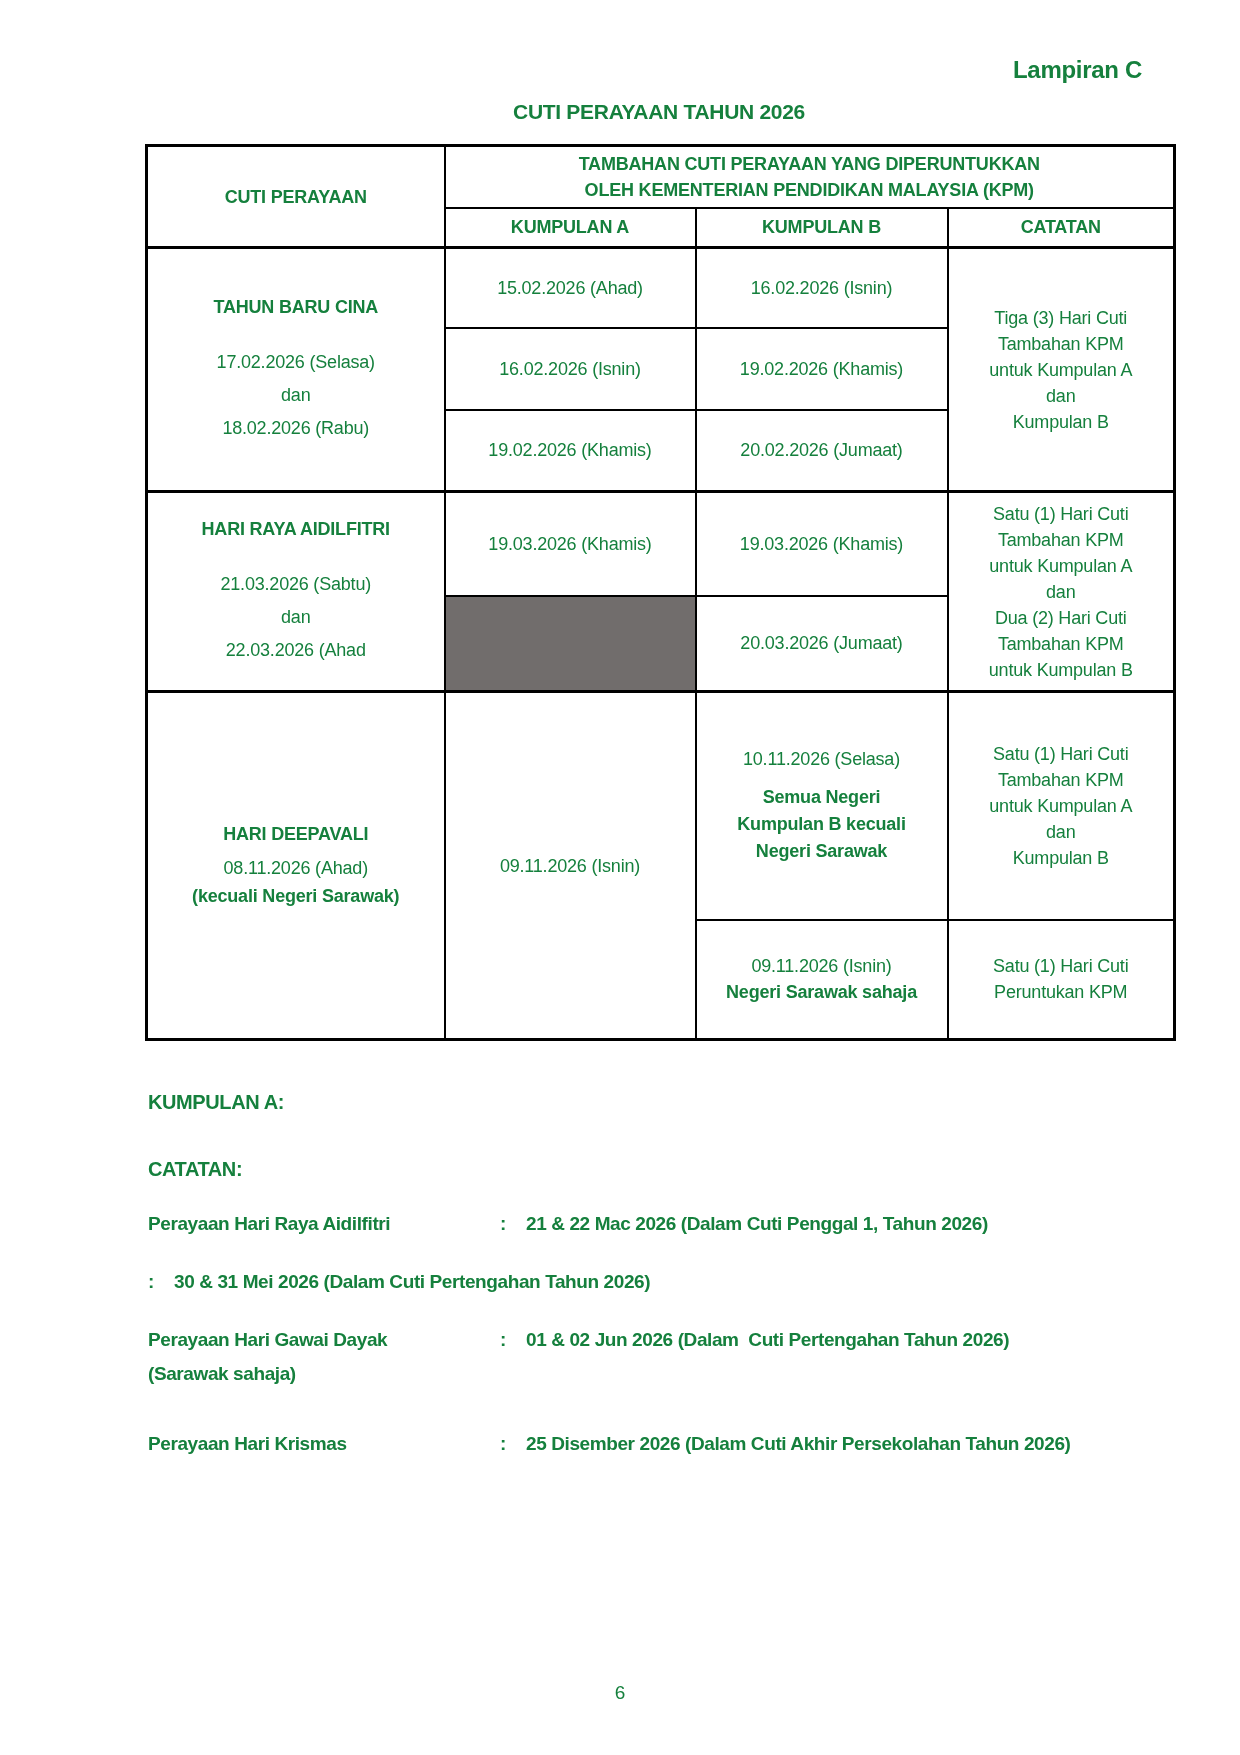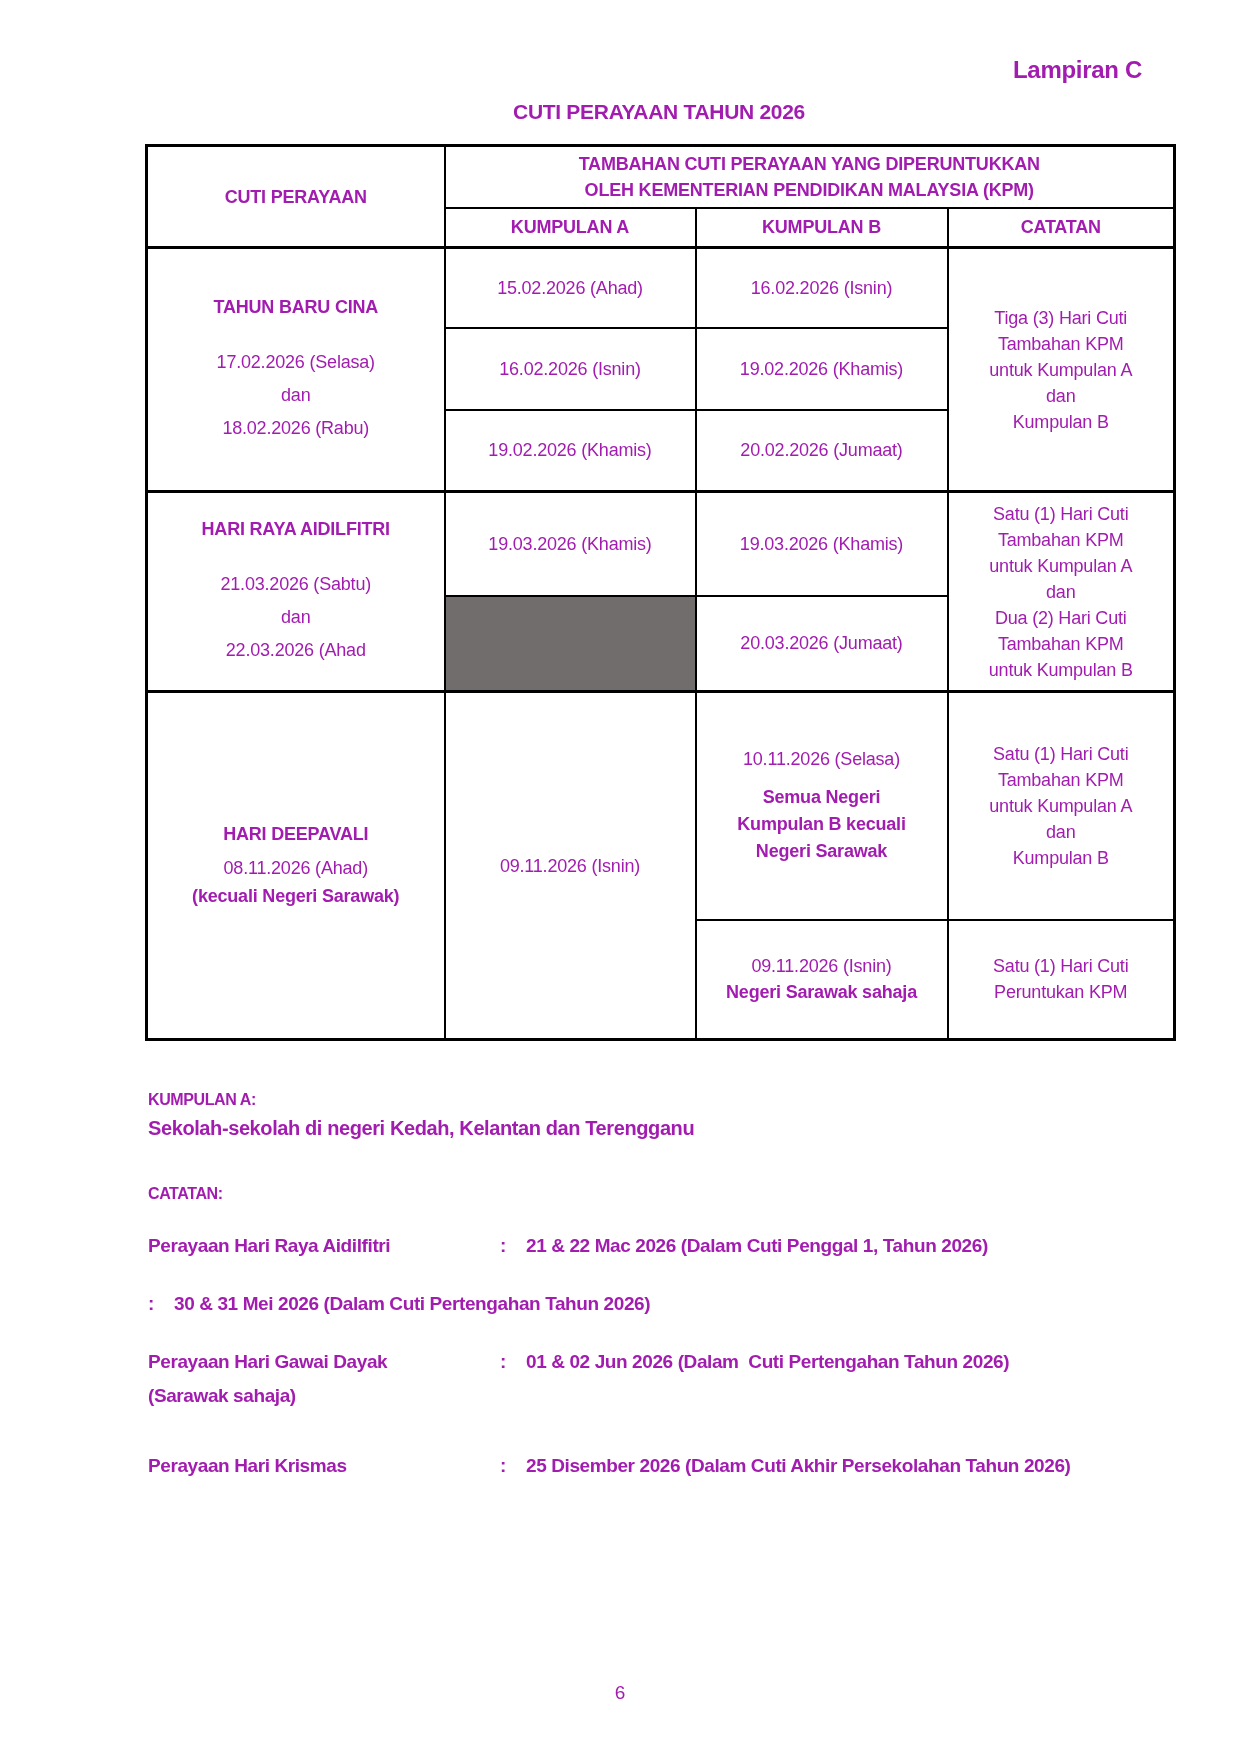--- a/index.html
+++ b/index.html
@@ -1,18 +1,18 @@
 <!DOCTYPE html>
 <html><head>
 <meta charset="utf-8">
 <style>
   html,body{margin:0;padding:0;background:#e8e8e8;}
   .page{
     width:1240px;height:1755px;background:#ffffff;position:relative;
-    margin:0 auto;overflow:hidden;color:#a21caf;
+    margin:0 auto;overflow:hidden;color:#15803d;
     font-family:"Liberation Sans","DejaVu Sans",sans-serif;
     letter-spacing:-0.2px;
   }
   .corner{
     padding:56px 98px 0 0;text-align:right;
     font-size:24px;font-weight:bold;letter-spacing:-0.3px;
   }
   .doc-title{
     width:1028px;margin:16px 0 0 145px;text-align:center;
     font-size:21px;font-weight:bold;letter-spacing:-0.3px;
@@ -39,21 +39,21 @@
   .prelines{white-space:pre-line;}
   .prewrap{white-space:pre-wrap;}
   .fest-name{font-weight:bold;display:block;}
   .fest-dates{display:block;margin-top:26px;line-height:33px;}
   .fest-note{font-weight:bold;display:block;line-height:30px;}
   td.lift{padding-bottom:90px;}
   td.blocked{background:#716D6C;}
   .cell-note-bold{font-weight:bold;display:block;margin-top:12px;line-height:27px;}
   .cell-date{display:block;}
   .bottom{margin:50px 0 0 148px;width:1026px;}
-  .sec-heading{font-size:16px;font-weight:bold;letter-spacing:-0.4px;}
+  .sec-heading{font-size:20px;font-weight:bold;letter-spacing:-0.4px;}
   .sec-body{
     font-size:20px;font-weight:bold;letter-spacing:-0.4px;
     margin-top:12px;line-height:38px;
   }
   .just{text-align:justify;}
   .kb{margin-top:28px;}
   .catatan{margin-top:44px;}
   .cat-items{margin-top:26px;}
   .cat-item{
     display:flex;align-items:flex-start;
@@ -170,21 +170,20 @@
       <td class="prelines">Satu (1) Hari Cuti
 Peruntukan KPM</td>
     </tr>
   </tbody>
     </table>
 
   <div class="bottom">
 
     <div>
       <div class="sec-heading">KUMPULAN A:</div>
-      <div class="sec-body" style="margin-top:6px;line-height:26px;">Sekolah-sekolah di negeri Kedah, Kelantan dan Terengganu</div>
     </div>
 
     <div class="kb">
     </div>
 
     <div class="catatan">
       <div class="sec-heading">CATATAN:</div>
 
       <div class="cat-items">
 

